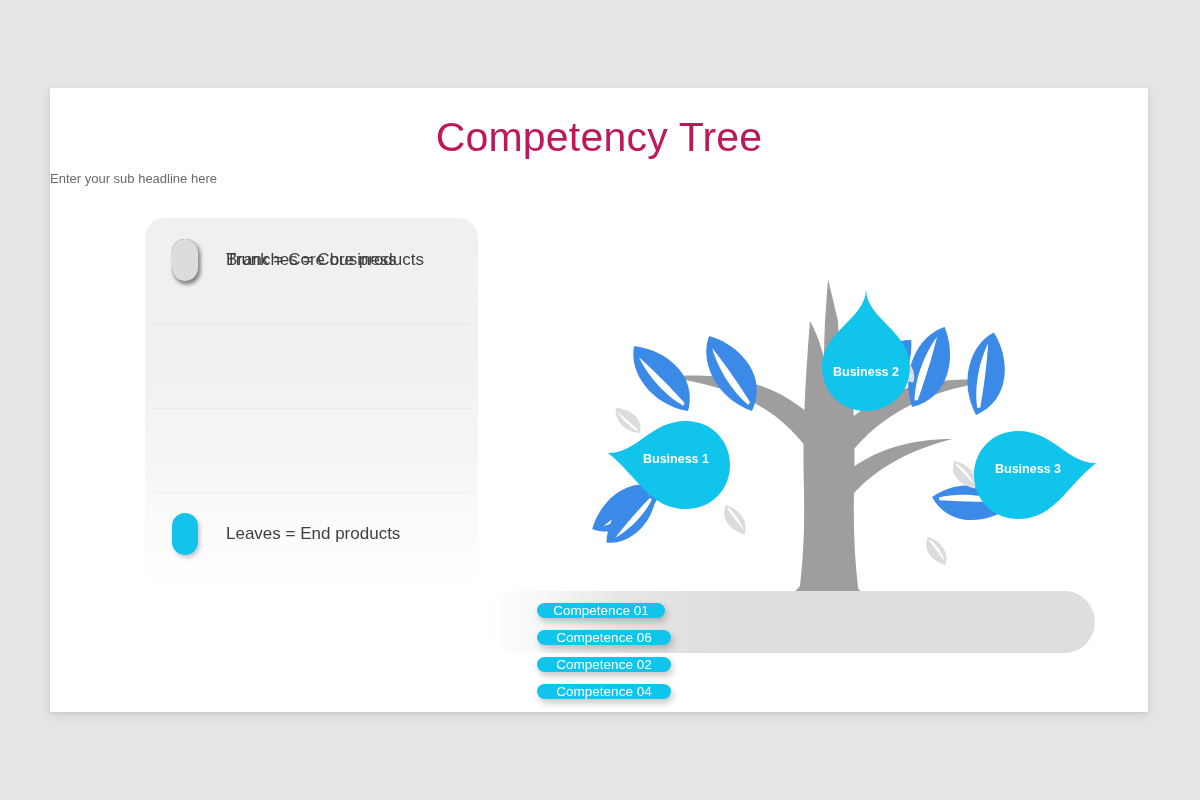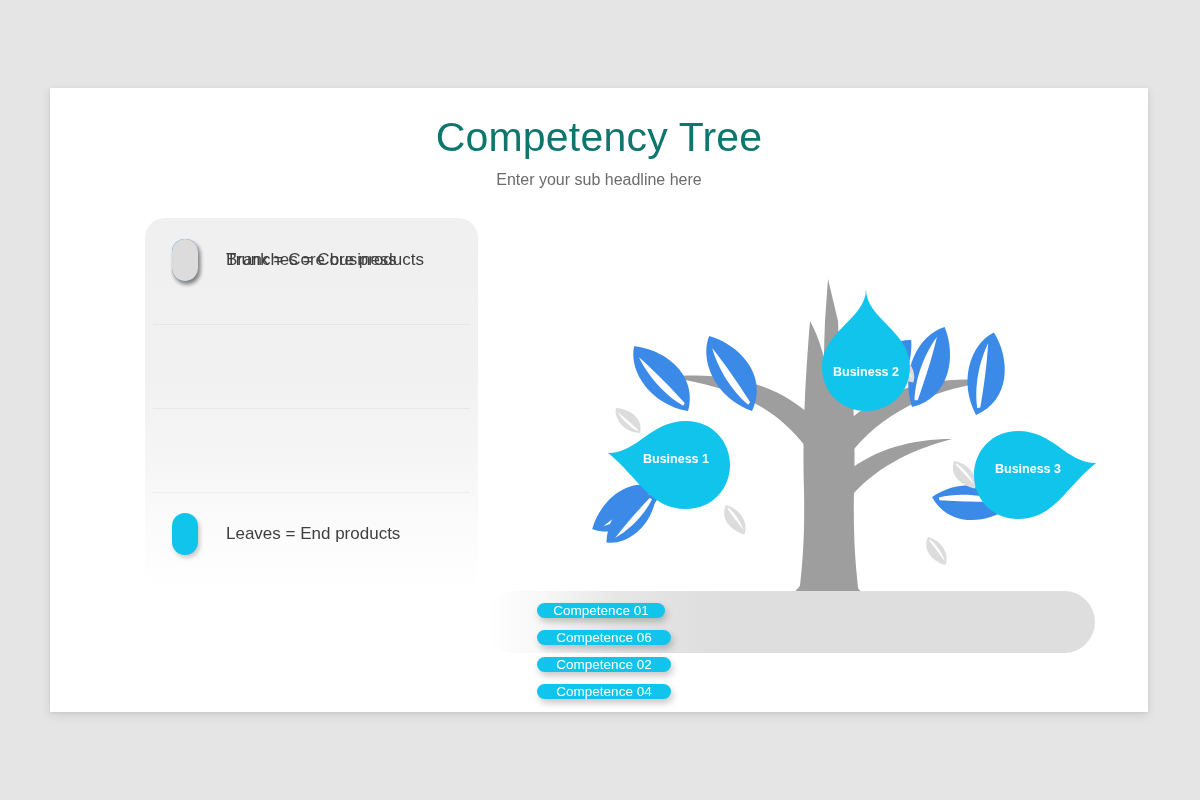--- a/index.html
+++ b/index.html
@@ -25,28 +25,27 @@
     overflow: hidden;
   }
 
   
   #title {
     position: absolute;
     left: 0; top: 26px; width: 1098px;
     text-align: center;
     font-size: 41px;
     font-weight: 400;
-    color: #0f766e;
+    color: #be185d;
     letter-spacing: 0.2px;
   }
   #subtitle {
     position: absolute;
     left: 0; top: 83px; width: 1098px;
-    text-align: center;
-    font-size: 16px;
+    font-size: 13px;
     font-weight: 400;
     color: #6b6b6b;
   }
 
   
   #legend-panel {
     position: absolute;
     left: 95px; top: 130px;
     width: 333px; height: 375px;
     border-radius: 20px;

